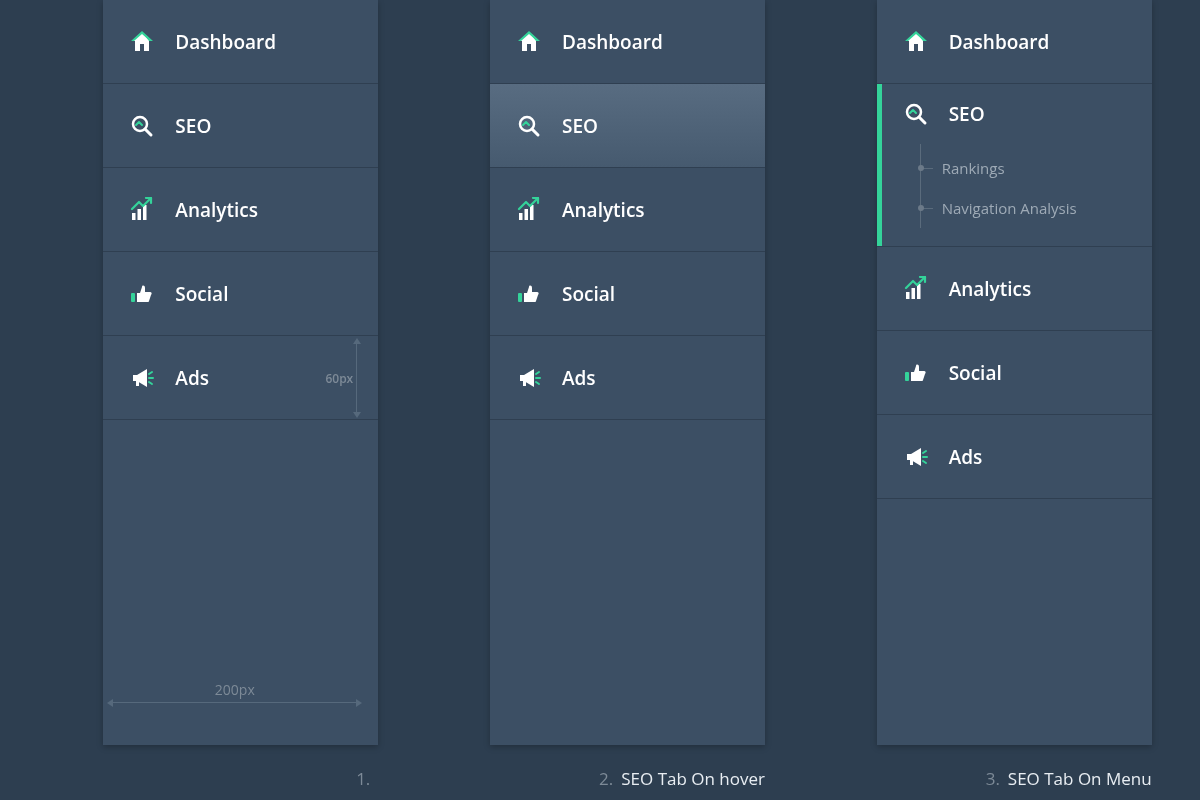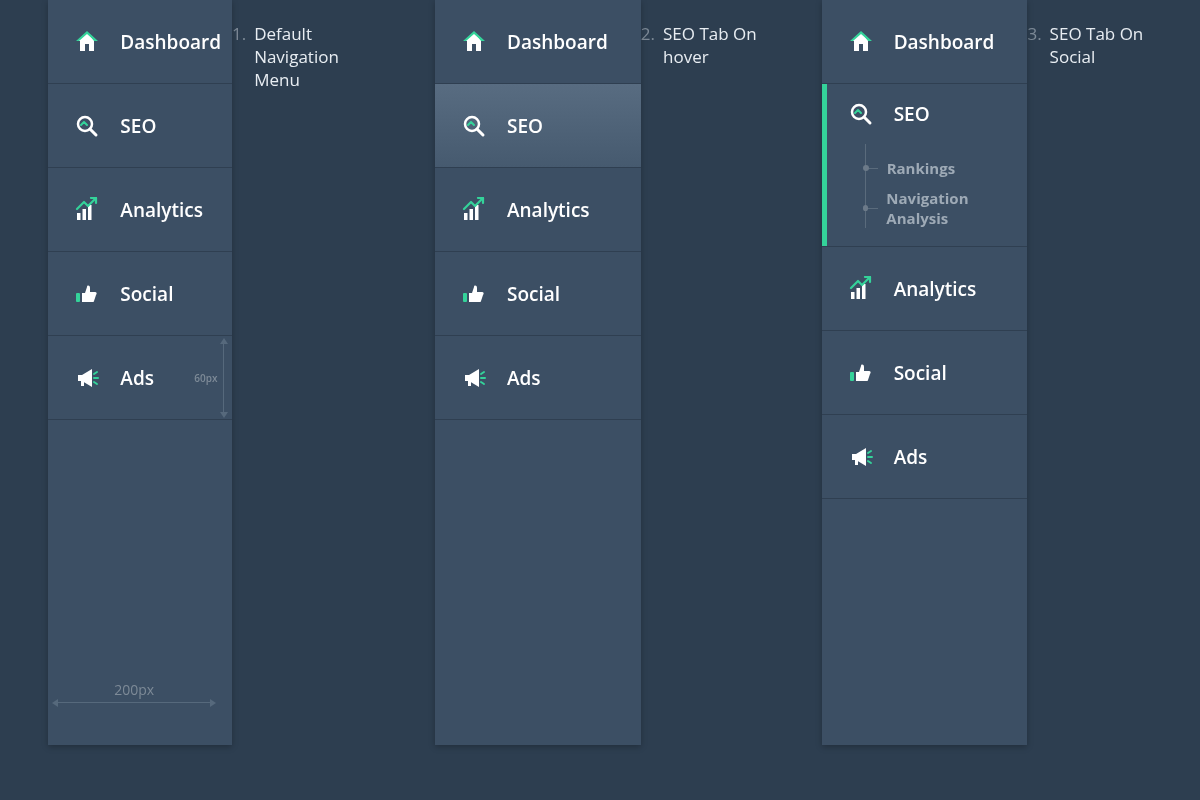--- a/index.html
+++ b/index.html
@@ -7,21 +7,22 @@
   body {
     background: #2d3e50;
     font-family: -apple-system, "Segoe UI", "Open Sans", Helvetica, Arial, sans-serif;
     display: flex;
     justify-content: space-around;
     padding: 0 20px;
   }
   .col {
     width: 330px;
     display: flex;
-    align-items: flex-start;
+    flex-direction: column;
+    align-items: flex-end;
   }
   .panel {
     width: 275px;
     height: 745px;
     background: #3c4f64;
     box-shadow: 0 2px 6px rgba(0,0,0,0.25);
     position: relative;
   }
   .item {
     height: 84px;
@@ -58,21 +59,21 @@
   }
   .sub-list {
     padding: 4px 0 18px 0;
   }
   .sub-item {
     display: flex;
     align-items: center;
     height: 40px;
     color: #9eaab6;
     font-size: 15px;
-    font-weight: 700;
+    font-weight: 400;
     padding-left: 36px;
     position: relative;
     cursor: pointer;
   }
   .sub-item .dot {
     width: 6px; height: 6px; border-radius: 50%;
     background: #6c7a89;
     margin-right: 18px;
     position: relative;
     z-index: 2;
@@ -95,29 +96,29 @@
     top: 20px;
   }
   .expanded-block {
     position: relative;
     border-bottom: 1px solid #2f3f51;
   }
 
   
   .dim-h {
     position: absolute;
-    right: 6px;
+    right: 19px;
     top: 0;
     height: 84px;
     width: 40px;
     display: flex;
     align-items: center;
     justify-content: center;
     color: #7d8a97;
-    font-size: 10px;
+    font-size: 12px;
   }
   .dim-h .line {
     position: absolute;
     right: 2px;
     top: 6px;
     bottom: 6px;
     width: 1px;
     background: #56697c;
   }
   .dim-h .arrow-up, .dim-h .arrow-down {
@@ -263,21 +264,20 @@
 
     <div class="dim-w">
       <span class="line"></span>
         <span class="arrow-l"></span>
         <span class="arrow-r"></span>
       <span>200px</span>
     </div>
   </div>
   <div class="caption">
     <span class="num">1.</span>
-    <span>Default Navigation Menu</span>
   </div>
 </div>
 
 <div class="col">
   <div class="panel">
 
     <div class="item">
       <span class="icon">
           <svg width="26" height="26" viewBox="0 0 26 26">
             <use href="#ic-home"></use>
@@ -386,15 +386,15 @@
       <span class="icon">
           <svg width="26" height="26" viewBox="0 0 26 26">
             <use href="#ic-ads"></use>
           </svg>
         </span>
       <span>Ads</span>
     </div>
   </div>
   <div class="caption">
     <span class="num">3.</span>
-    <span>SEO Tab On Social</span>
+    <span>SEO Tab On Menu</span>
   </div>
 </div>
 
 </body></html>

